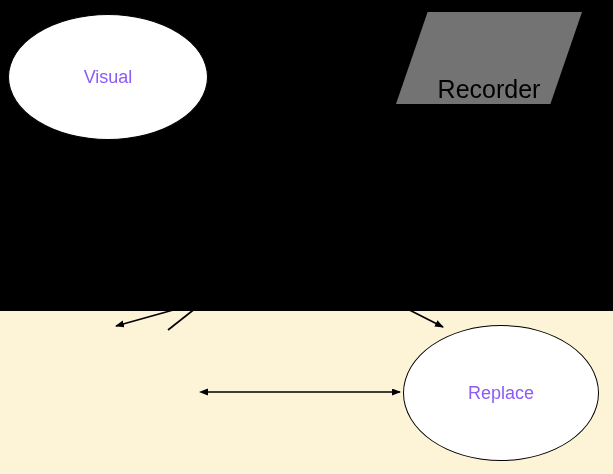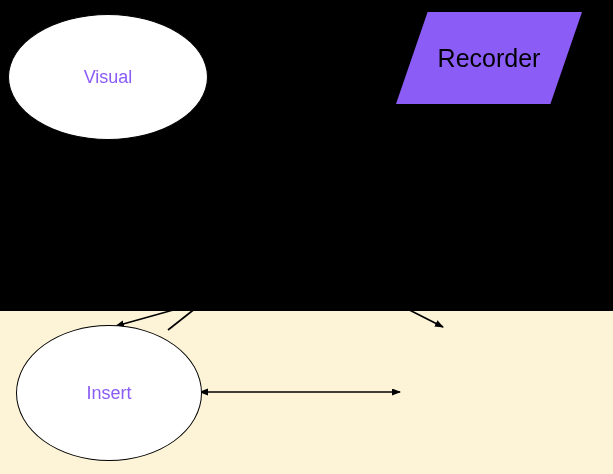--- a/index.html
+++ b/index.html
@@ -36,24 +36,24 @@
   }
   .ellipse .txt {
     text-align: center;
     color: #8b5cf6;
     font-size: 18px;
     line-height: 31px;
     white-space: pre-line;
   }
   .para {
     position: absolute;
-    background: #8b5cf6;
+    background: #737373;
     box-sizing: border-box;
     display: flex;
-    align-items: center;
+    align-items: flex-end;
     justify-content: center;
   }
   .para .txt {
     color: #000000;
     font-size: 25px;
     line-height: 30px;
   }
   svg.edges {
     position: absolute;
     left: 0;
@@ -91,18 +91,18 @@
 
   <div class="ellipse" style="left:8px; top:14px; width:200px; height:126px;">
     <div class="txt">Visual</div>
   </div>
 
   <div class="para" style="left:396px; top:12px; width:186px; height:92px; clip-path: polygon(17% 0%, 100% 0%, 83% 100%, 0% 100%);">
     <div class="txt">Recorder</div>
   </div>
 
 
-  <div class="ellipse" style="left:16px; top:325px; width:186px; height:136px;">
-    <div class="txt">Insert</div>
+
+  <div class="ellipse" style="left:403px; top:325px; width:196px; height:136px;">
+    <div class="txt">Replace</div>
   </div>
-
 
 </div>
 
 </body></html>

